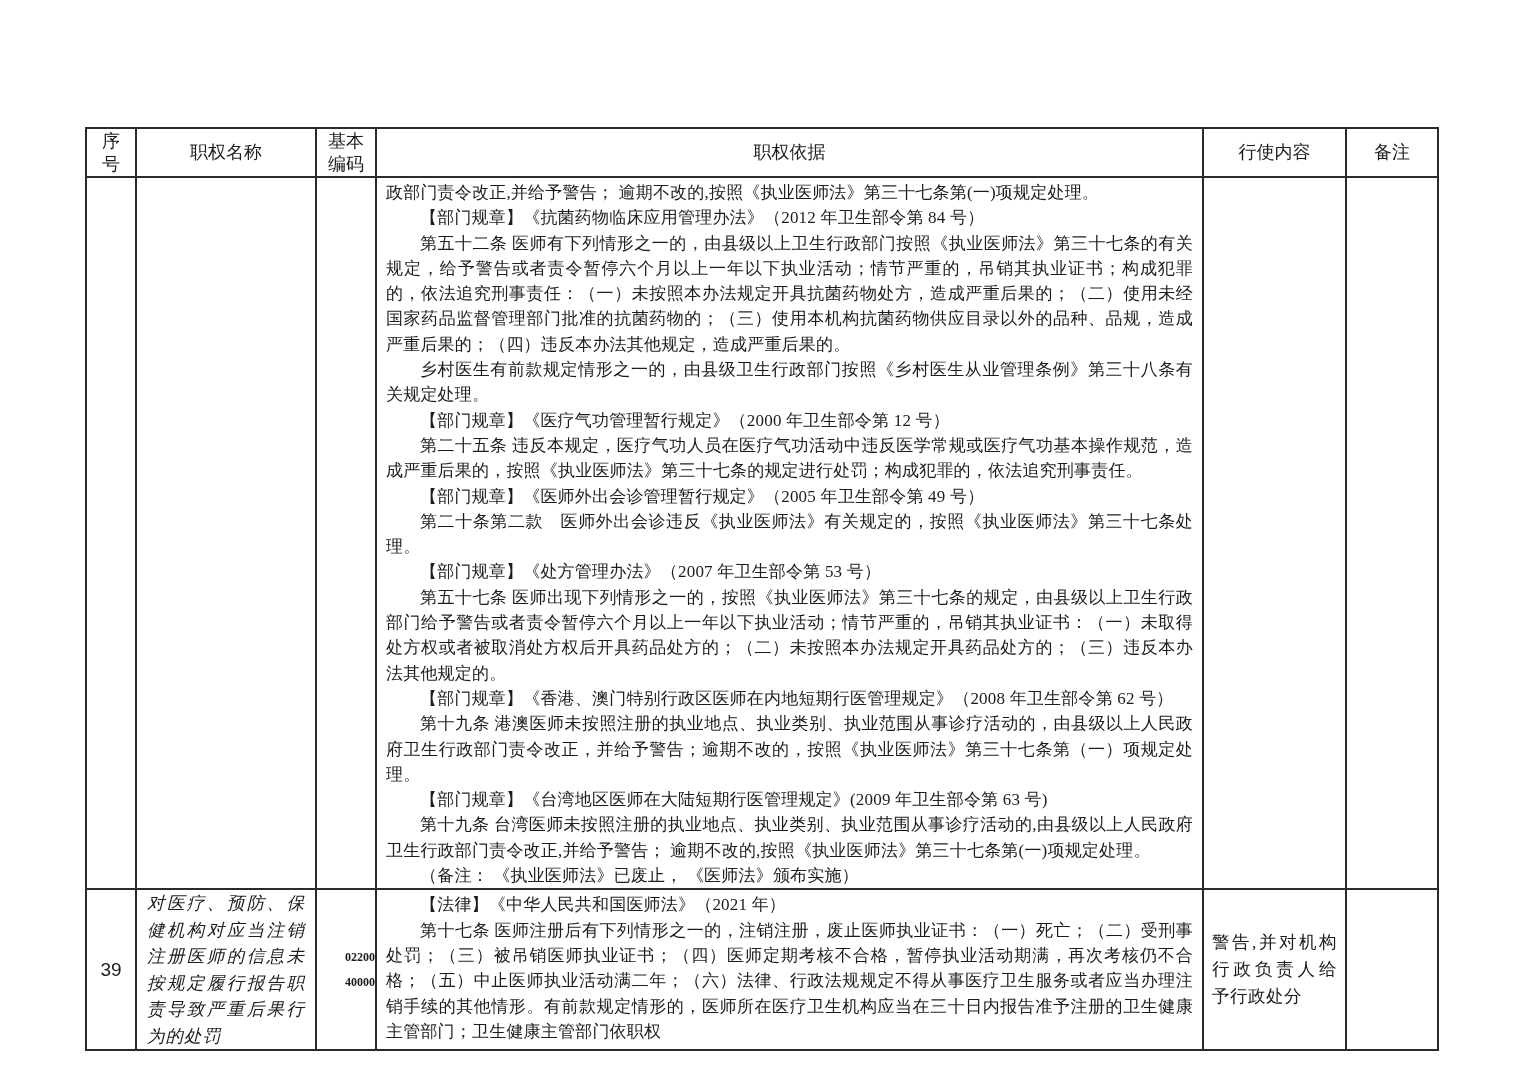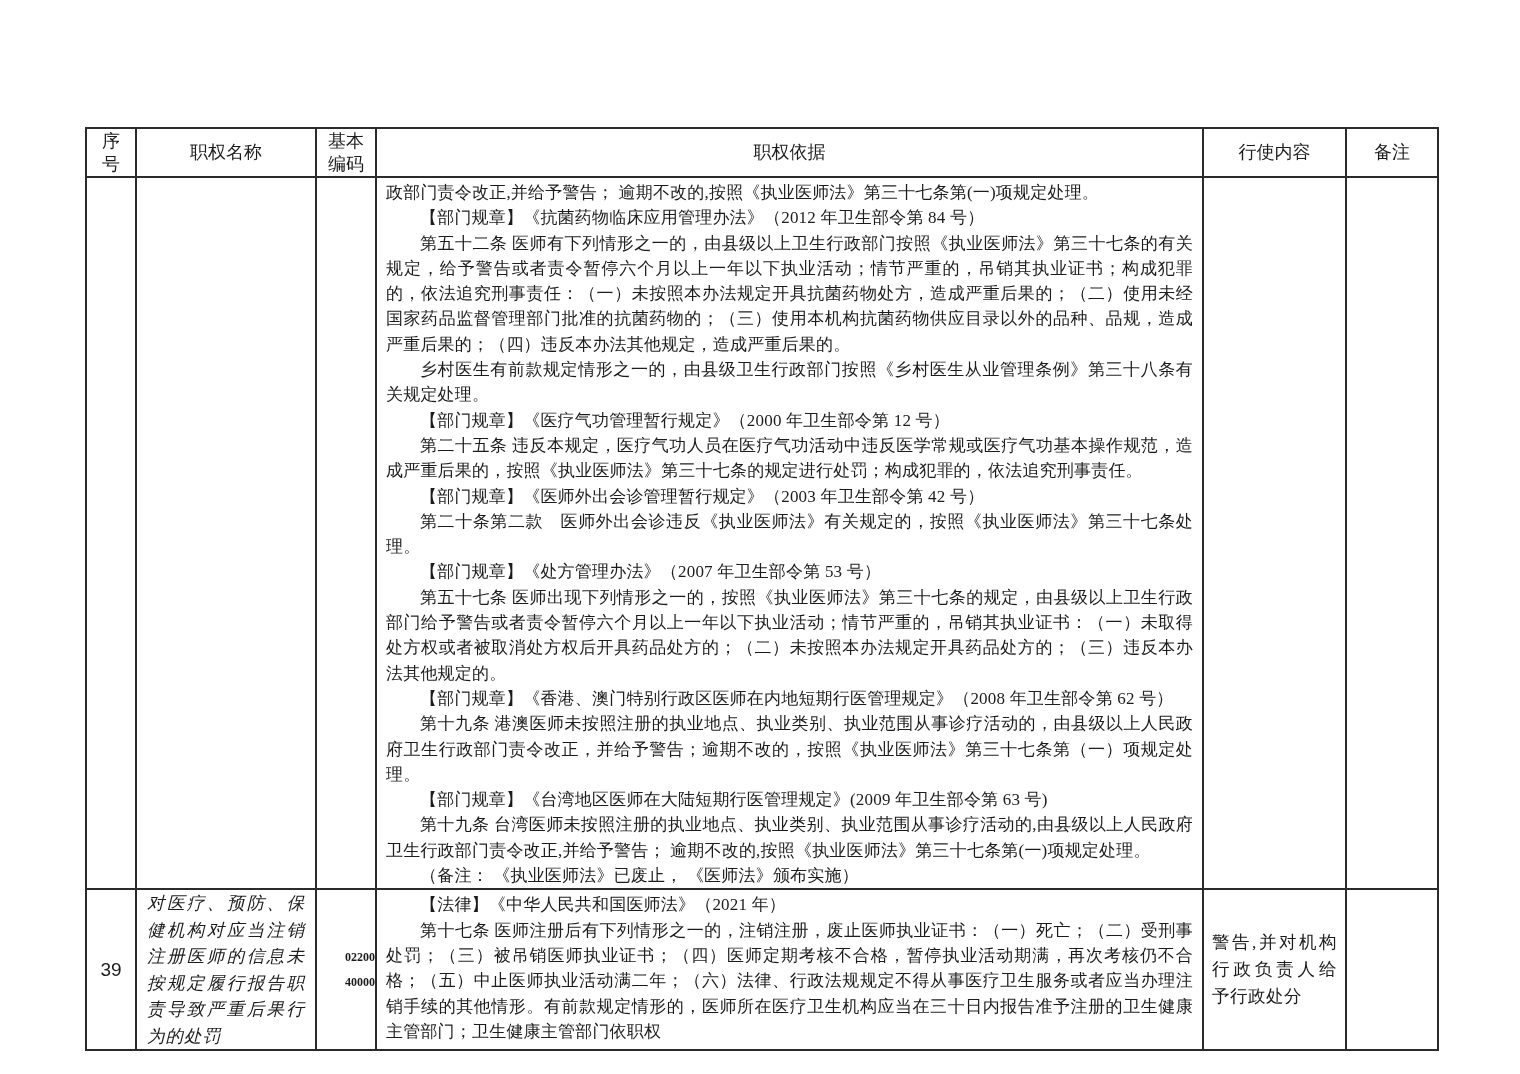--- a/index.html
+++ b/index.html
@@ -116,21 +116,21 @@
         <td class="serial-cell"></td>
         <td class="name-cell"></td>
         <td class="code-cell"></td>
         <td class="basis-cell">
             <p class="para">政部门责令改正,并给予警告； 逾期不改的,按照《执业医师法》第三十七条第(一)项规定处理。</p>
             <p class="para indent">【部门规章】《抗菌药物临床应用管理办法》（2012 年卫生部令第 84 号）</p>
             <p class="para indent">第五十二条 医师有下列情形之一的，由县级以上卫生行政部门按照《执业医师法》第三十七条的有关规定，给予警告或者责令暂停六个月以上一年以下执业活动；情节严重的，吊销其执业证书；构成犯罪的，依法追究刑事责任：（一）未按照本办法规定开具抗菌药物处方，造成严重后果的；（二）使用未经国家药品监督管理部门批准的抗菌药物的；（三）使用本机构抗菌药物供应目录以外的品种、品规，造成严重后果的；（四）违反本办法其他规定，造成严重后果的。</p>
             <p class="para indent">乡村医生有前款规定情形之一的，由县级卫生行政部门按照《乡村医生从业管理条例》第三十八条有关规定处理。</p>
             <p class="para indent">【部门规章】《医疗气功管理暂行规定》（2000 年卫生部令第 12 号）</p>
             <p class="para indent">第二十五条 违反本规定，医疗气功人员在医疗气功活动中违反医学常规或医疗气功基本操作规范，造成严重后果的，按照《执业医师法》第三十七条的规定进行处罚；构成犯罪的，依法追究刑事责任。</p>
-            <p class="para indent">【部门规章】《医师外出会诊管理暂行规定》（2003 年卫生部令第 42 号）</p>
+            <p class="para indent">【部门规章】《医师外出会诊管理暂行规定》（2005 年卫生部令第 49 号）</p>
             <p class="para indent">第二十条第二款　医师外出会诊违反《执业医师法》有关规定的，按照《执业医师法》第三十七条处理。</p>
             <p class="para indent">【部门规章】《处方管理办法》（2007 年卫生部令第 53 号）</p>
             <p class="para indent">第五十七条 医师出现下列情形之一的，按照《执业医师法》第三十七条的规定，由县级以上卫生行政部门给予警告或者责令暂停六个月以上一年以下执业活动；情节严重的，吊销其执业证书：（一）未取得处方权或者被取消处方权后开具药品处方的；（二）未按照本办法规定开具药品处方的；（三）违反本办法其他规定的。</p>
             <p class="para indent">【部门规章】《香港、澳门特别行政区医师在内地短期行医管理规定》（2008 年卫生部令第 62 号）</p>
             <p class="para indent">第十九条 港澳医师未按照注册的执业地点、执业类别、执业范围从事诊疗活动的，由县级以上人民政府卫生行政部门责令改正，并给予警告；逾期不改的，按照《执业医师法》第三十七条第（一）项规定处理。</p>
             <p class="para indent">【部门规章】《台湾地区医师在大陆短期行医管理规定》(2009 年卫生部令第 63 号)</p>
             <p class="para indent">第十九条 台湾医师未按照注册的执业地点、执业类别、执业范围从事诊疗活动的,由县级以上人民政府卫生行政部门责令改正,并给予警告； 逾期不改的,按照《执业医师法》第三十七条第(一)项规定处理。</p>
             <p class="para indent">（备注： 《执业医师法》已废止， 《医师法》颁布实施）</p>
           </td>
         <td class="content-cell"></td>

